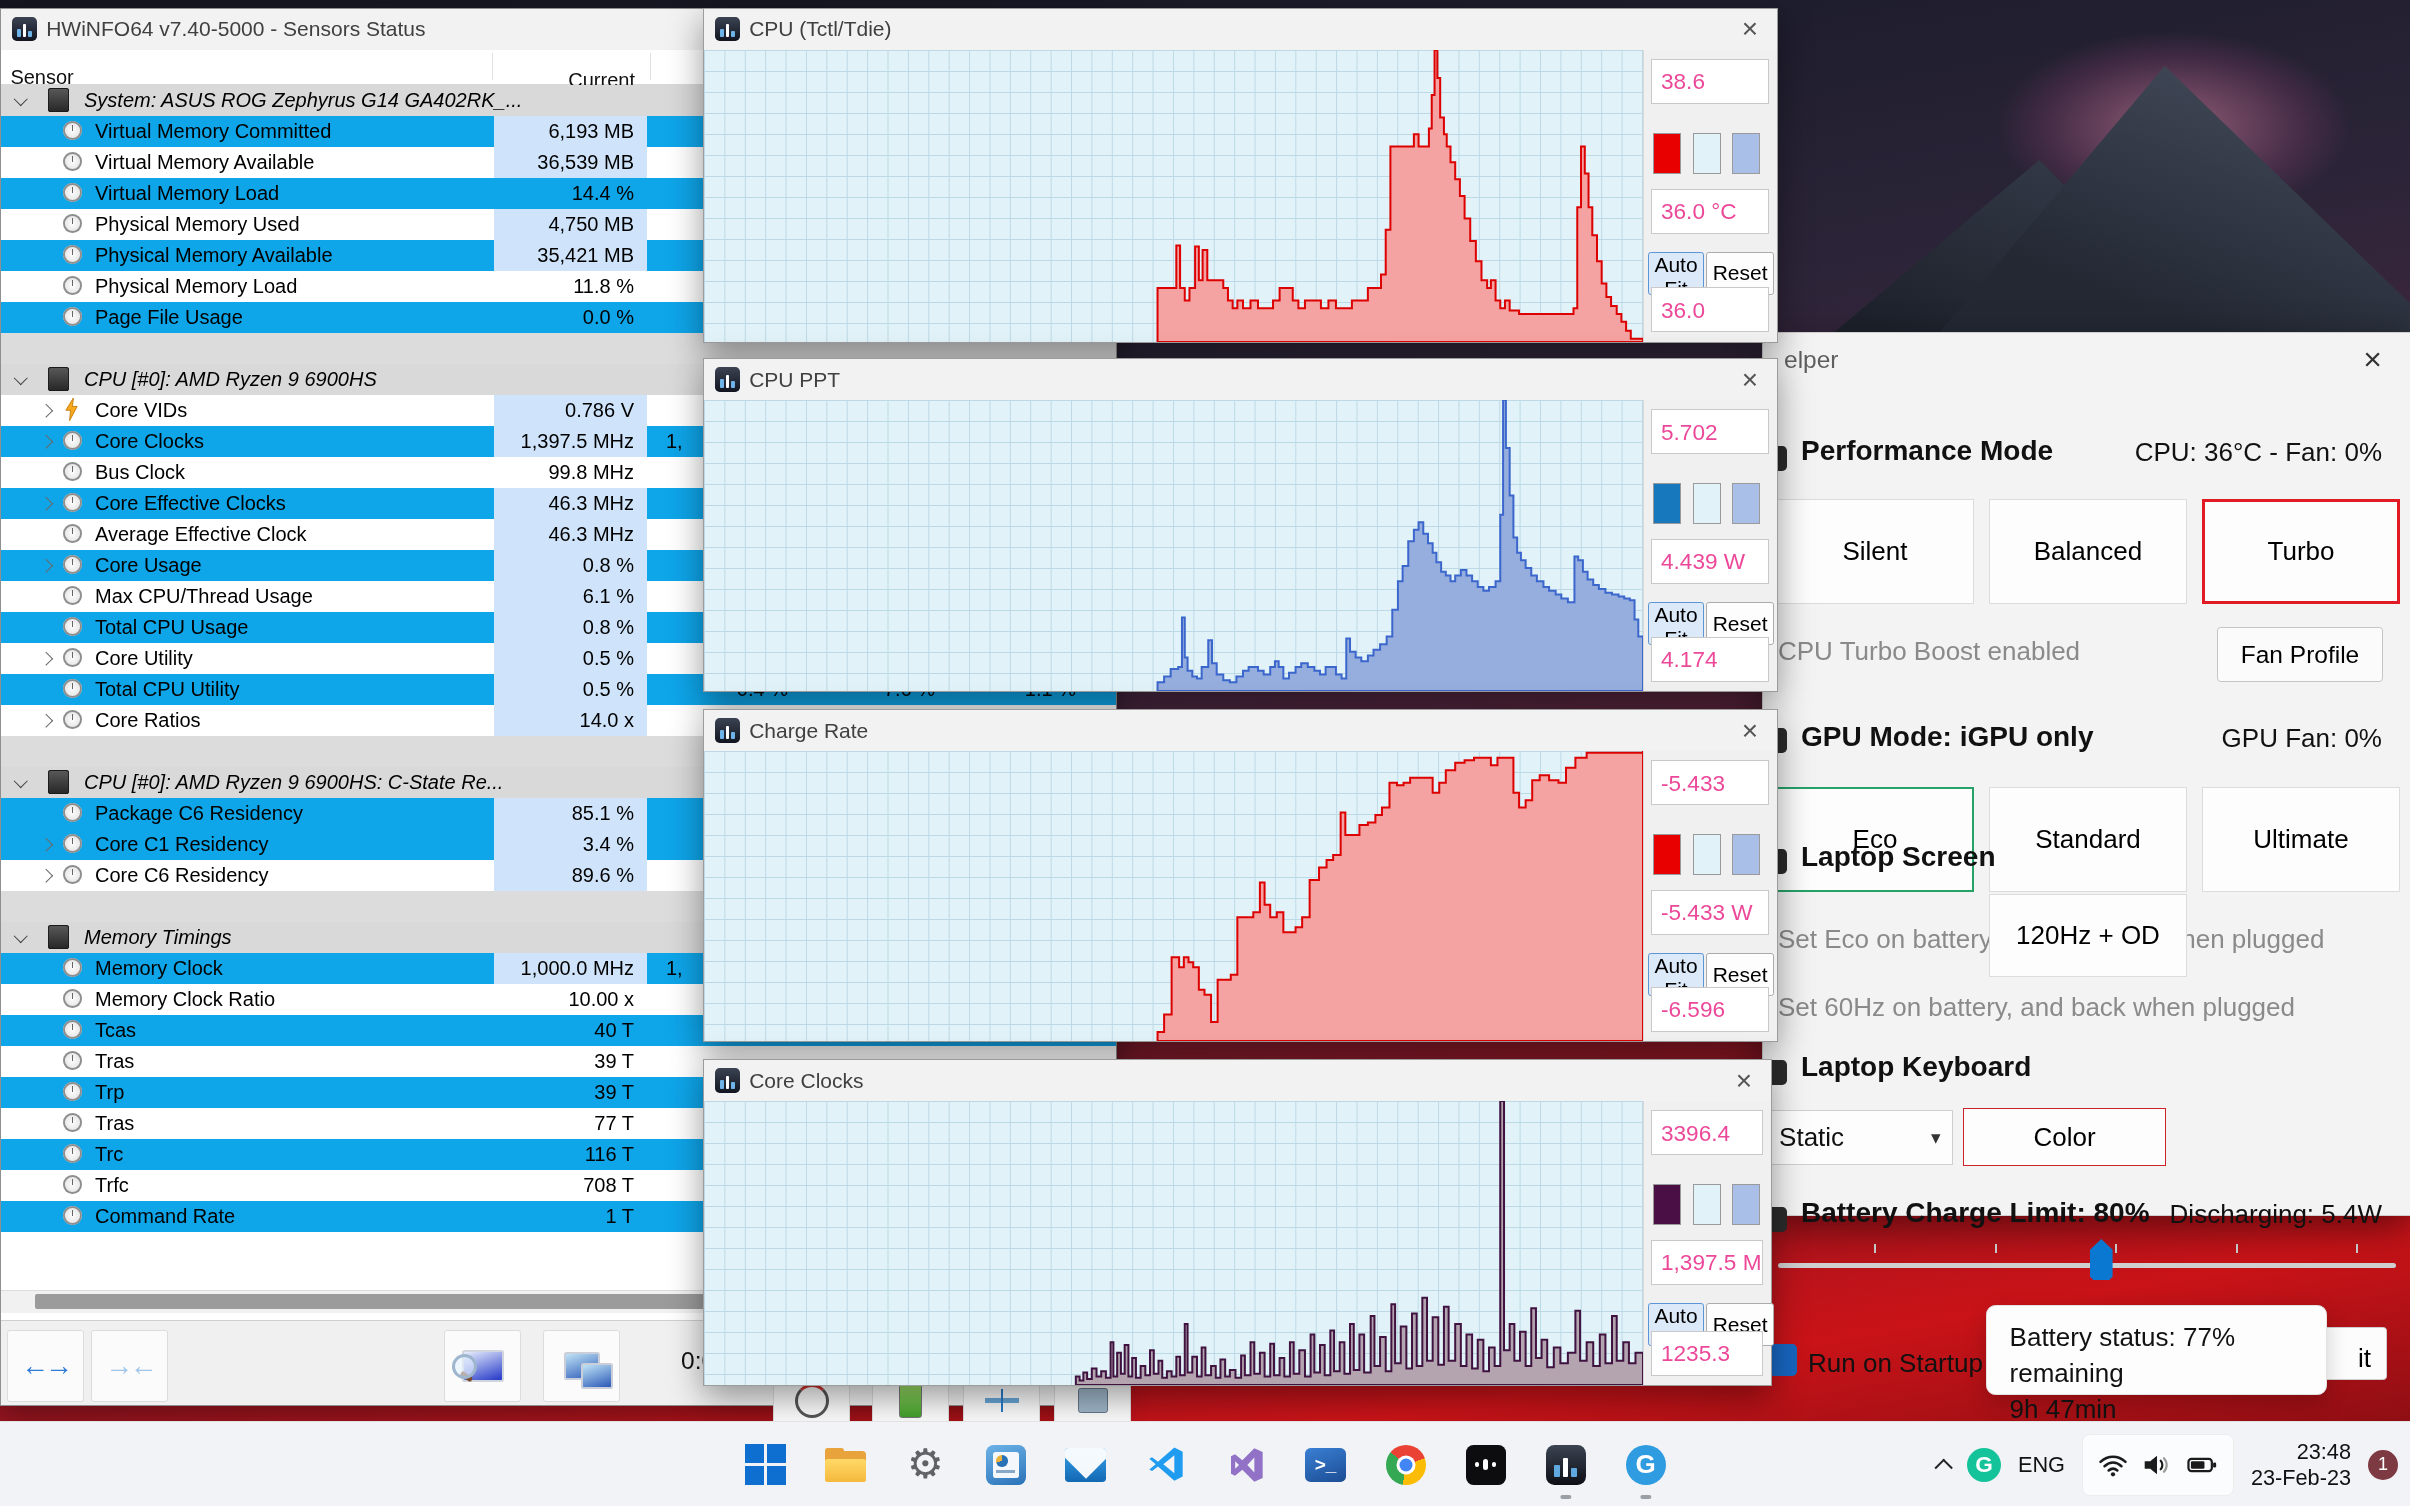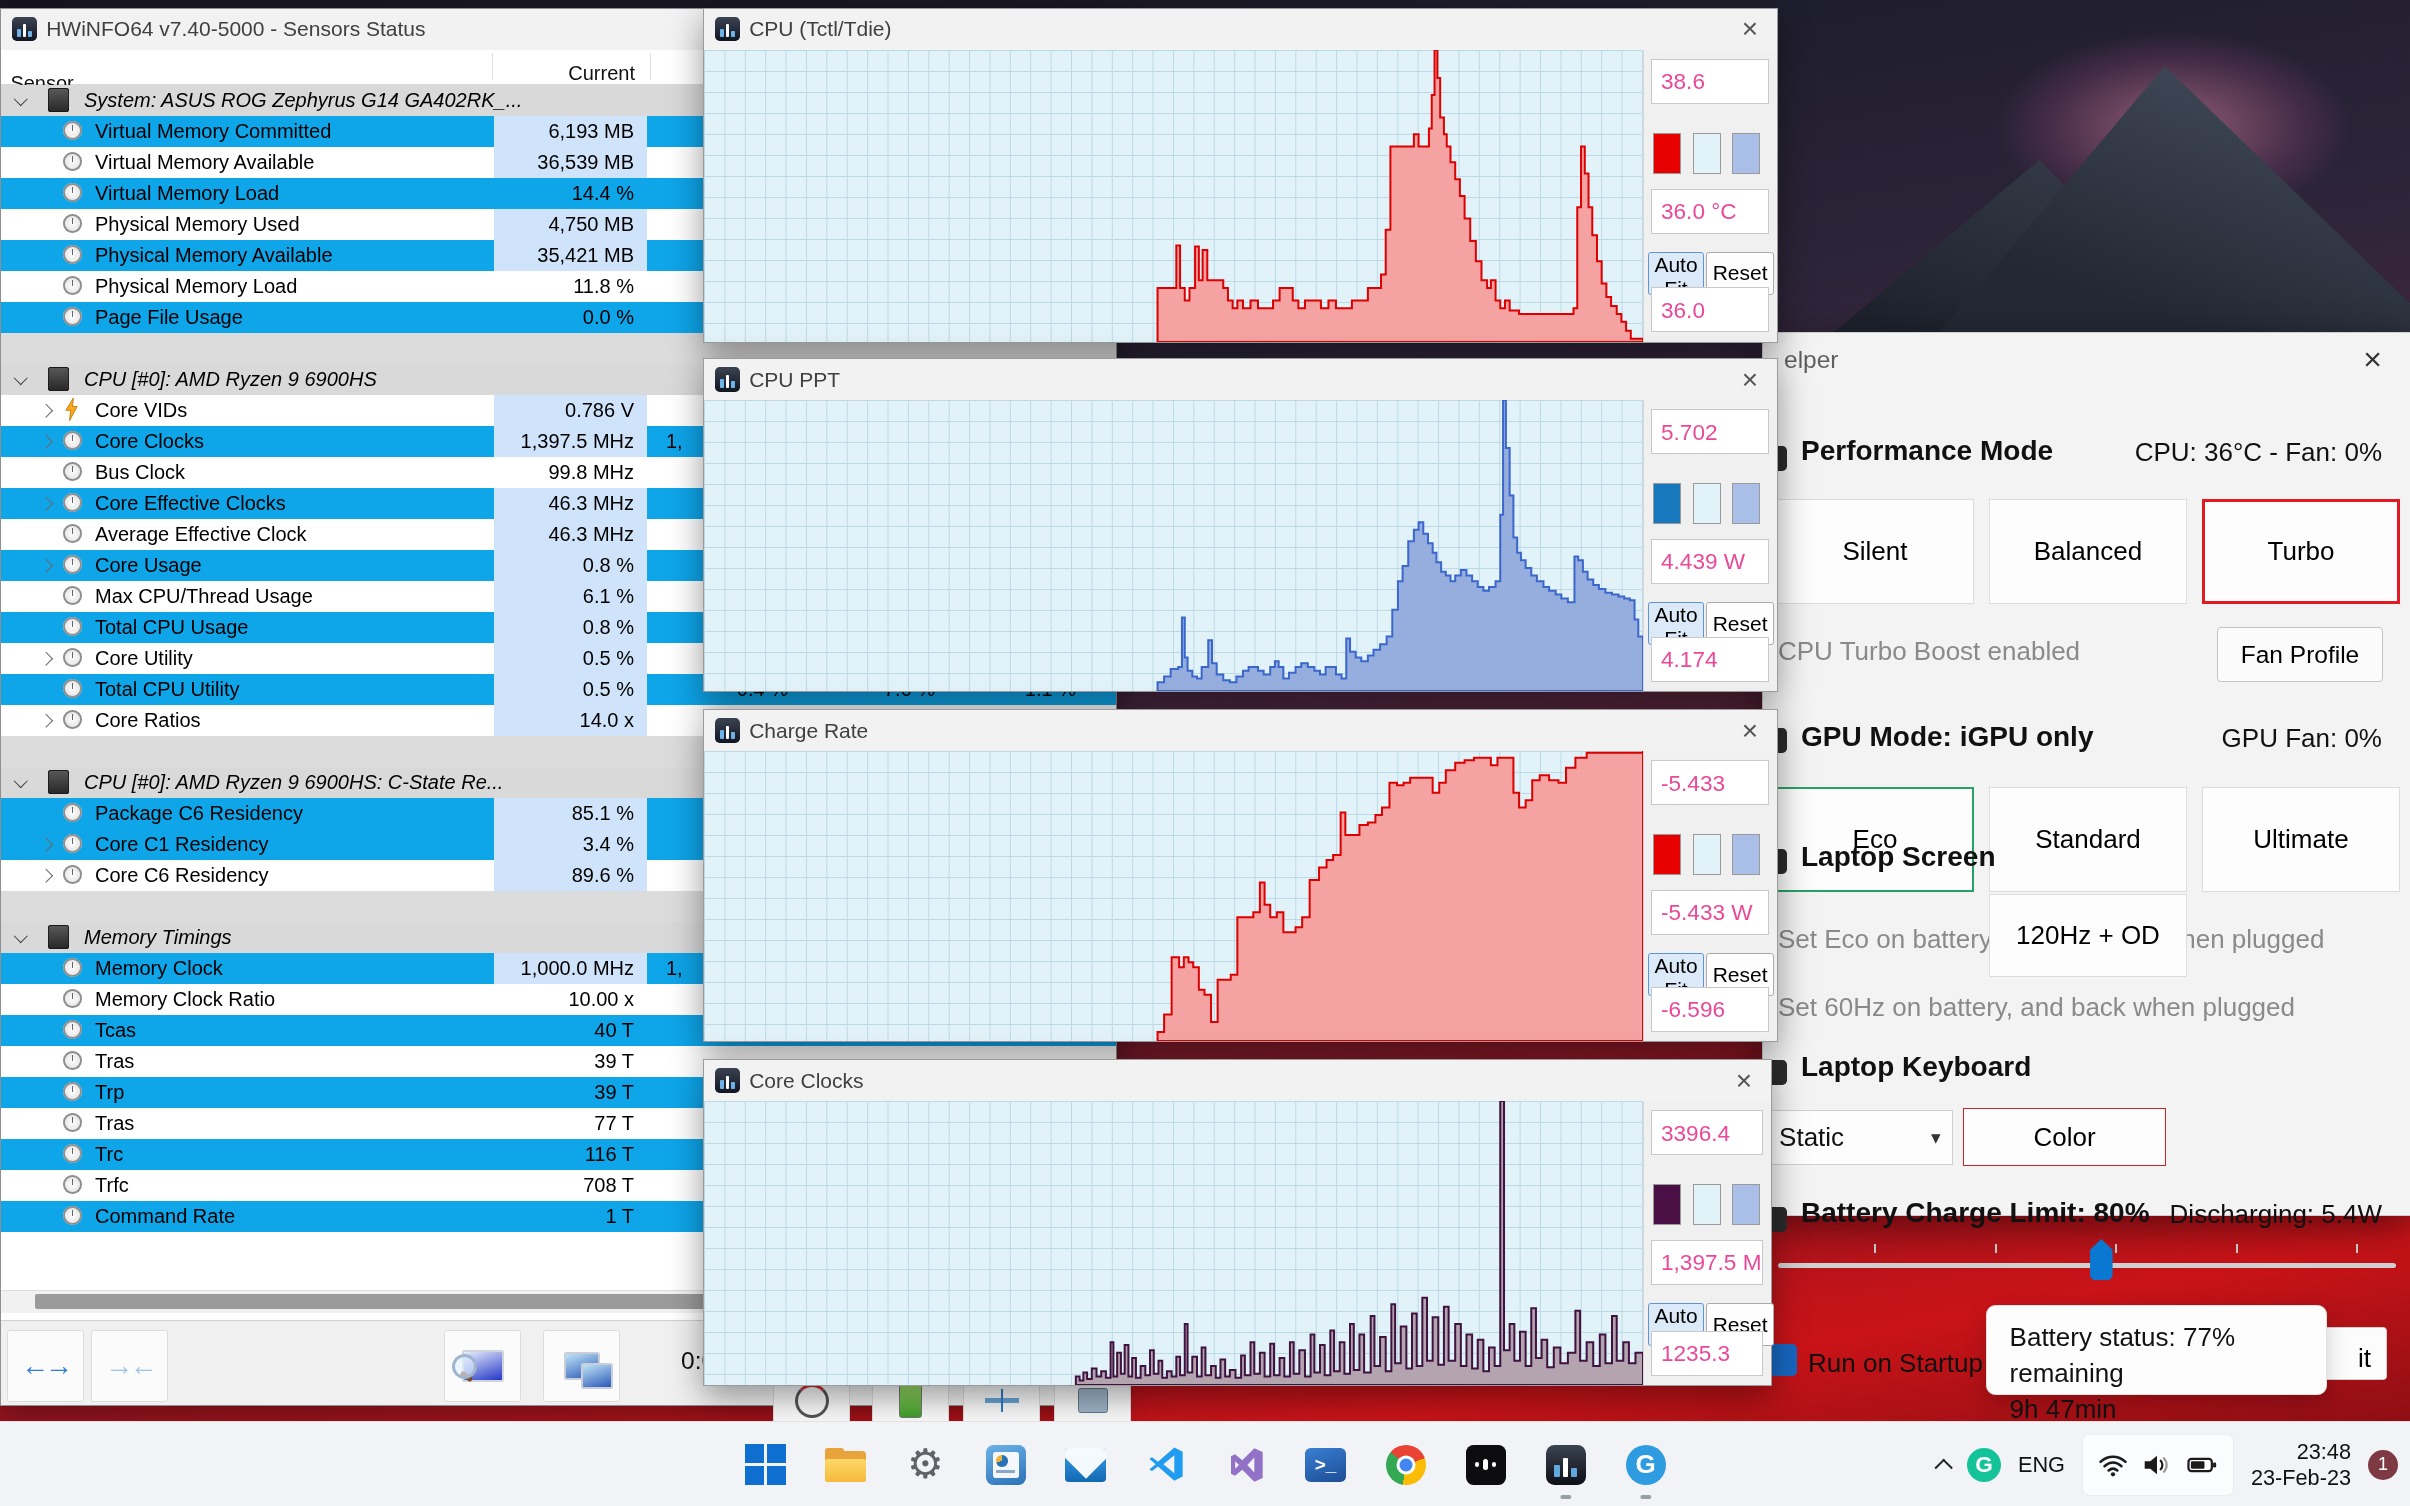--- a/index.html
+++ b/index.html
@@ -22,22 +22,22 @@
   .hwico i:nth-child(1){height:8.5px;background:#6db3e8;}
   .hwico i:nth-child(2){height:13px;}
   .hwico i:nth-child(3){height:6.6px;background:#6db3e8;}
   .wtitle{font-size:21px;color:#404040;white-space:nowrap;overflow:hidden;flex:1;}
   .wclose{font-size:28px;color:#555;line-height:1;padding:0 7.5px;font-weight:300;}
 
   
   .hwinfo{position:absolute;left:0;top:7.5px;width:1117px;height:1398px;z-index:10;background:#fff;
           border:0.9px solid #8f8f8f;box-sizing:border-box;box-shadow:0 9.4px 28px rgba(0,0,0,.35);}
   .hw-header{position:relative;height:34px;border-bottom:0.9px solid #d9d9d9;background:#fff;font-size:20px;color:#111;}
-  .hw-header .hsensor{position:absolute;left:9.4px;top:22px;}
-  .hw-header .hcurrent{position:absolute;left:493px;width:141px;top:12px;text-align:right;}
+  .hw-header .hsensor{position:absolute;left:9.4px;top:16px;}
+  .hw-header .hcurrent{position:absolute;left:493px;width:141px;top:19px;text-align:right;}
   .hw-header .sep{position:absolute;top:3.8px;bottom:3.8px;width:0.9px;background:#e0e0e0;}
   .hw-rows{position:relative;}
   .hrow{position:relative;height:31px;font-size:20px;color:#000;box-sizing:border-box;}
   .hrow.stripe0{background:#fff;} .hrow.stripe1{background:#0ea5e9;padding-left:40px;}
   .hrow.group{background:#d9d9d9;font-style:italic;}
   .hrow.emptyrow{background:#dcdcdc;}
   .hrow .lbl{position:absolute;top:4.7px;white-space:nowrap;}
   .hrow .cell{position:absolute;left:493px;width:153px;top:0;height:100%;box-sizing:border-box;
               padding:4.7px 13px 0 0;text-align:right;}
   .hrow .cell.hl{background:#cfe4fa;}

